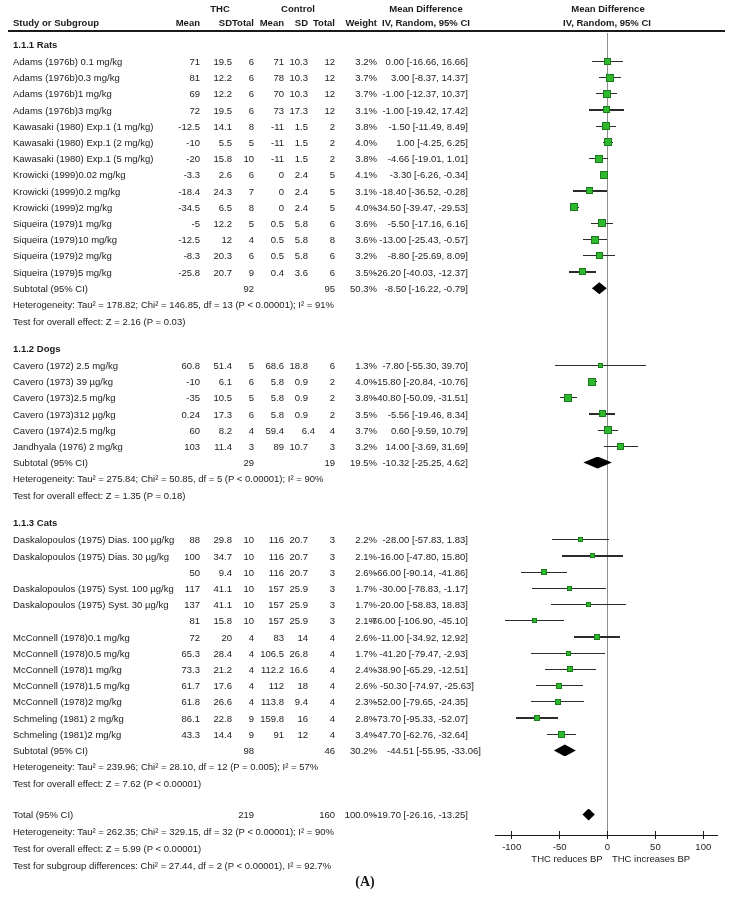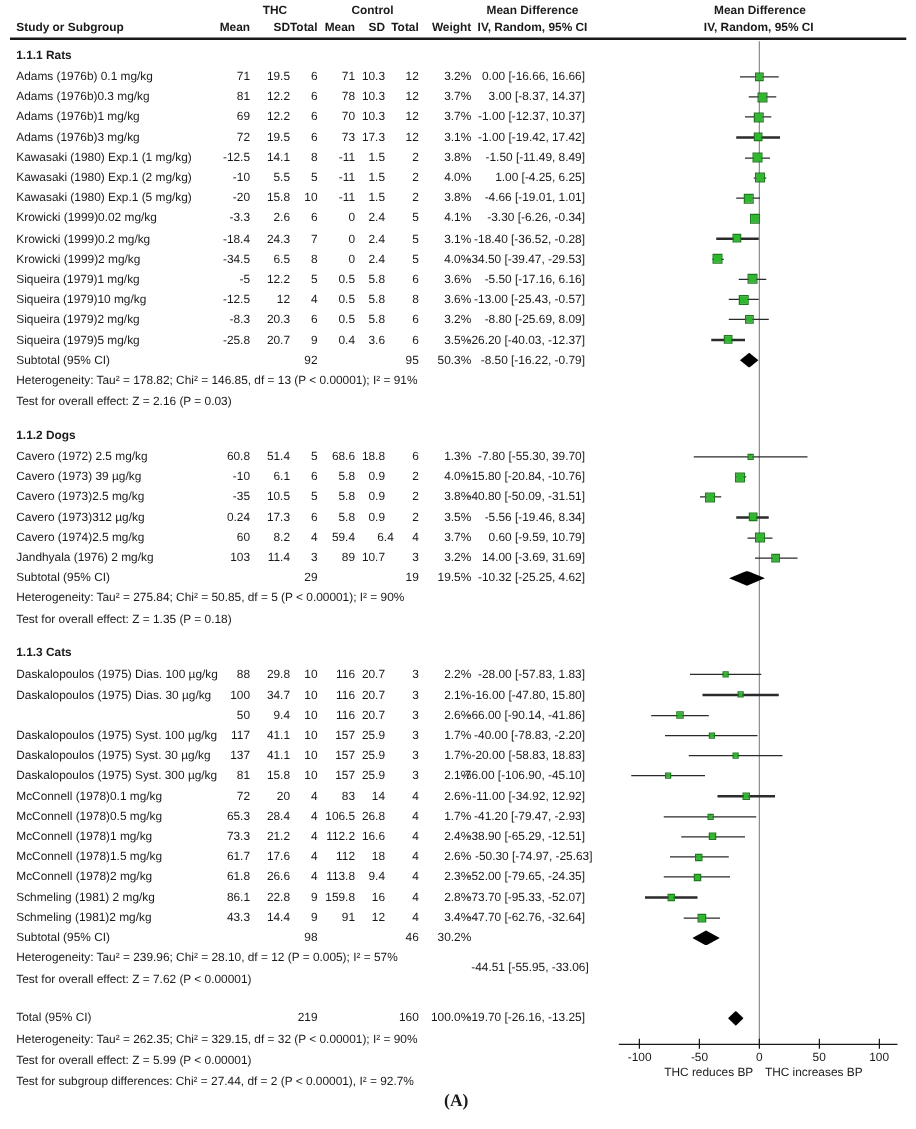--- a/index.html
+++ b/index.html
@@ -390,39 +390,38 @@
       </div>
       <div class="row" style="top: 580px;">
         <span class="cell" style="left: 13px;">Daskalopoulos (1975) Syst. 100 µg/kg</span>
         <span class="cell" style="right: 533px;">117</span>
         <span class="cell" style="right: 501px;">41.1</span>
         <span class="cell" style="right: 479px;">10</span>
         <span class="cell" style="right: 449px;">157</span>
         <span class="cell" style="right: 425px;">25.9</span>
         <span class="cell" style="right: 398px;">3</span>
         <span class="cell" style="right: 356px;">1.7%</span>
-        <span class="cell" style="right: 265px;">-40.00 [-78.83, -2.20]</span>
+        <span class="cell" style="right: 265px;">-30.00 [-78.83, -1.17]</span>
         <div class="ci-line" style="left: 531.981px; width: 74.3983px; top: 7.8px;"></div>
         <div class="marker" style="left: 567.68px; top: 6.9px; width: 3px; height: 3px; background: rgb(46, 184, 46); outline: rgb(29, 122, 29) solid 0.5px;"></div>
       </div>
       <div class="row" style="top: 596.2px;">
         <span class="cell" style="left: 13px;">Daskalopoulos (1975) Syst. 30 µg/kg</span>
         <span class="cell" style="right: 533px;">137</span>
         <span class="cell" style="right: 501px;">41.1</span>
         <span class="cell" style="right: 479px;">10</span>
         <span class="cell" style="right: 449px;">157</span>
         <span class="cell" style="right: 425px;">25.9</span>
         <span class="cell" style="right: 398px;">3</span>
         <span class="cell" style="right: 356px;">1.7%</span>
         <span class="cell" style="right: 265px;">-20.00 [-58.83, 18.83]</span>
         <div class="ci-line" style="left: 551.141px; width: 74.3983px; top: 7.8px;"></div>
         <div class="marker" style="left: 586.84px; top: 6.9px; width: 3px; height: 3px; background: rgb(46, 184, 46); outline: rgb(29, 122, 29) solid 0.5px;"></div>
       </div>
       <div class="row" style="top: 612.4px;">
-        <span class="cell" style="left: 13px;">Daskalopoulos (1975) Syst. 300 µg/kg</span>
         <span class="cell" style="right: 533px;">81</span>
         <span class="cell" style="right: 501px;">15.8</span>
         <span class="cell" style="right: 479px;">10</span>
         <span class="cell" style="right: 449px;">157</span>
         <span class="cell" style="right: 425px;">25.9</span>
         <span class="cell" style="right: 398px;">3</span>
         <span class="cell" style="right: 356px;">2.1%</span>
         <span class="cell" style="right: 265px;">-76.00 [-106.90, -45.10]</span>
         <div class="ci-line" style="left: 505.09px; width: 59.2044px; top: 7.8px;"></div>
         <div class="marker" style="left: 533.192px; top: 6.9px; width: 3px; height: 3px; background: rgb(46, 184, 46); outline: rgb(29, 122, 29) solid 0.5px;"></div>
@@ -516,21 +515,21 @@
         <span class="cell" style="right: 356px;">3.4%</span>
         <span class="cell" style="right: 265px;">-47.70 [-62.76, -32.64]</span>
         <div class="ci-line" style="left: 547.376px; width: 28.855px; top: 7.8px;"></div>
         <div class="marker" style="left: 559.303px; top: 5.9px; width: 5px; height: 5px; background: rgb(46, 184, 46); outline: rgb(29, 122, 29) solid 0.5px;"></div>
       </div>
       <div class="row" style="top: 742px;">
         <span class="cell" style="left: 13px;">Subtotal (95% CI)</span>
         <span class="cell" style="right: 479px;">98</span>
         <span class="cell" style="right: 398px;">46</span>
         <span class="cell" style="right: 356px;">30.2%</span>
-        <span class="cell" style="right: 262px; margin-top: 24px;">-44.51 [-55.95, -33.06]</span>
+        <span class="cell" style="right: 252px;">-44.51 [-55.95, -33.06]</span>
         <div class="diamond" style="left: 553.9px; width: 21.9286px; top: 2.4px; height: 12px;"></div>
       </div>
       <div class="row" style="top: 758.2px;">
         <span class="cell" style="left: 13px;">Heterogeneity: Tau² = 239.96; Chi² = 28.10, df = 12 (P = 0.005); I² = 57%</span>
       </div>
       <div class="row" style="top: 775.2px;">
         <span class="cell" style="left: 13px;">Test for overall effect: Z = 7.62 (P &lt; 0.00001)</span>
       </div>
       <div class="row" style="top: 806.2px;">
         <span class="cell" style="left: 13px;">Total (95% CI)</span>

